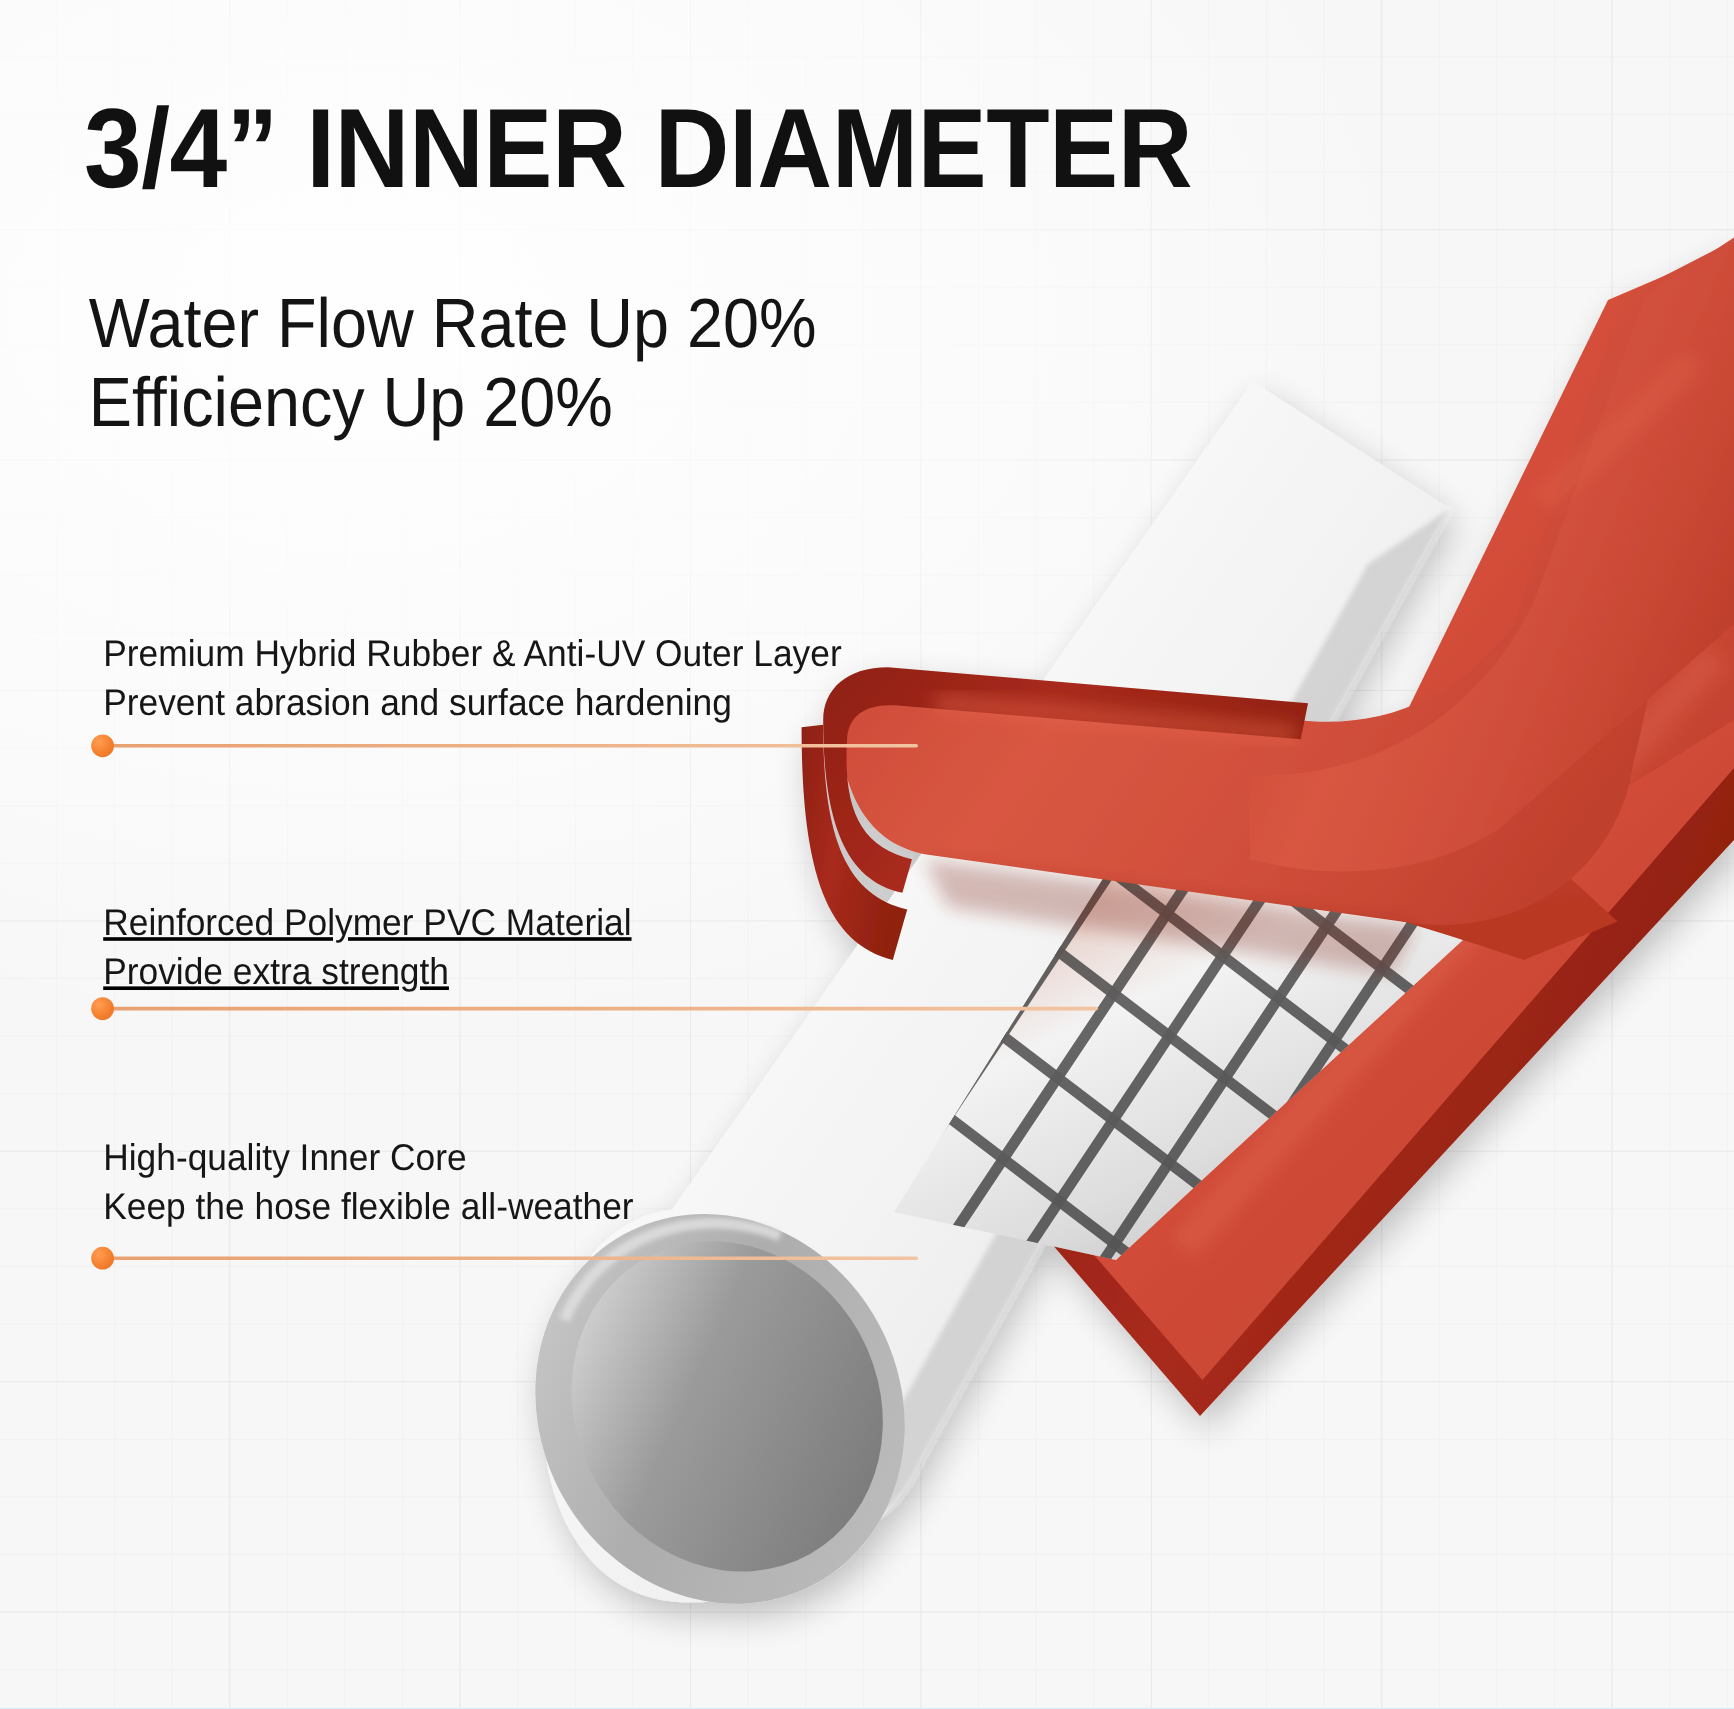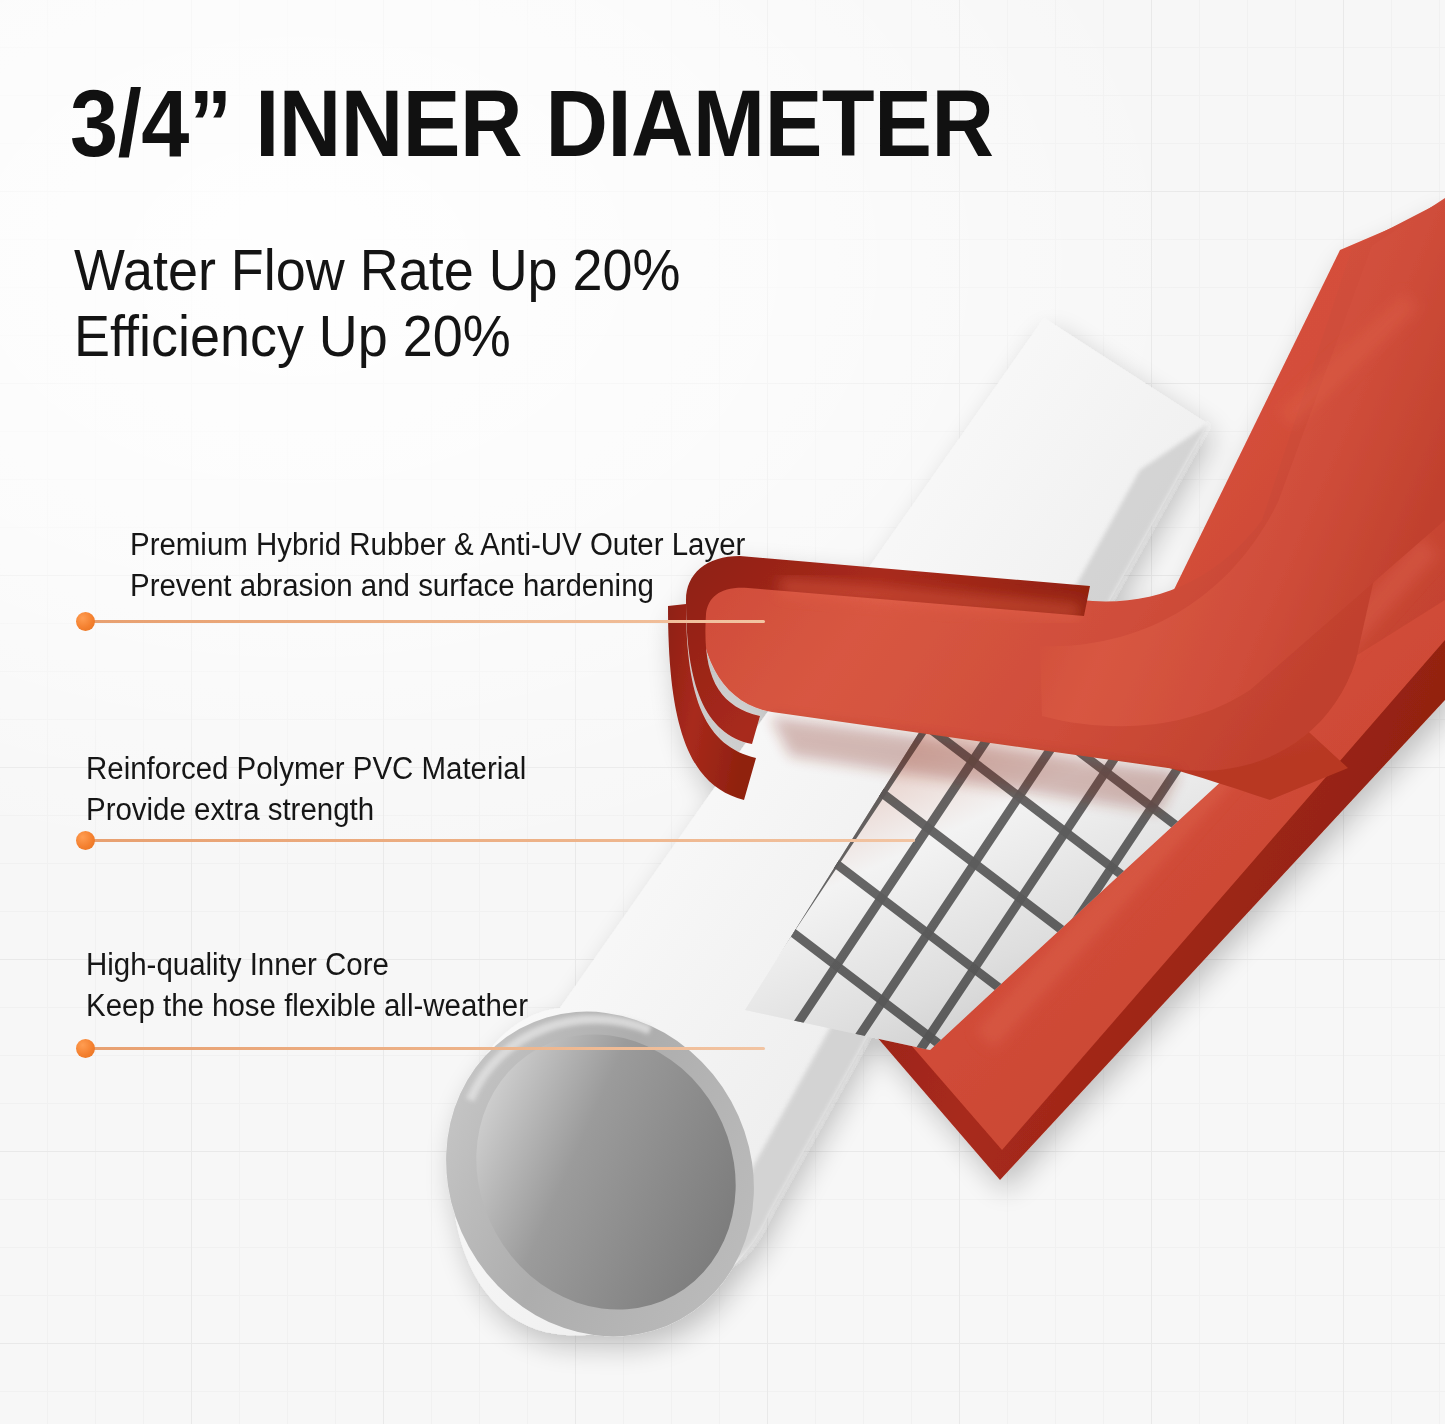--- a/index.html
+++ b/index.html
@@ -342,28 +342,28 @@
     </g>
   </svg>
 
   <div id="headline">3/4” INNER DIAMETER</div>
 
   <div id="subhead">
     <div>Water Flow Rate Up 20%</div>
     <div>Efficiency Up 20%</div>
   </div>
 
-  <div class="callout" style="top:524px;margin-left:44px;">
+  <div class="callout" style="top:524px;">
     <div class="c-title">Premium Hybrid Rubber &amp; Anti-UV Outer Layer</div>
     <div class="c-sub">Prevent abrasion and surface hardening</div>
   </div>
   <div class="leader" style="left:86px; top:620px; width:679px;"></div>
   <div class="leader-dot" style="left:76px; top:612px;"></div>
 
-  <div class="callout" style="top:748px;">
+  <div class="callout" style="top:748px;text-decoration:underline;">
     <div class="c-title">Reinforced Polymer PVC Material</div>
     <div class="c-sub">Provide extra strength</div>
   </div>
   <div class="leader" style="left:86px; top:839px; width:829px;"></div>
   <div class="leader-dot" style="left:76px; top:831px;"></div>
 
   <div class="callout" style="top:944px;">
     <div class="c-title">High-quality Inner Core</div>
     <div class="c-sub">Keep the hose flexible all-weather</div>
   </div>

